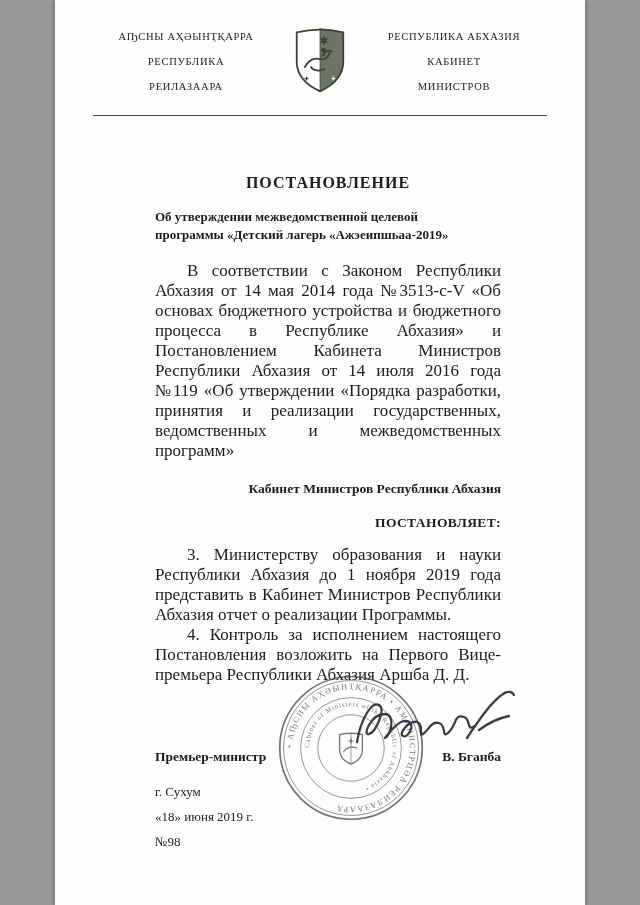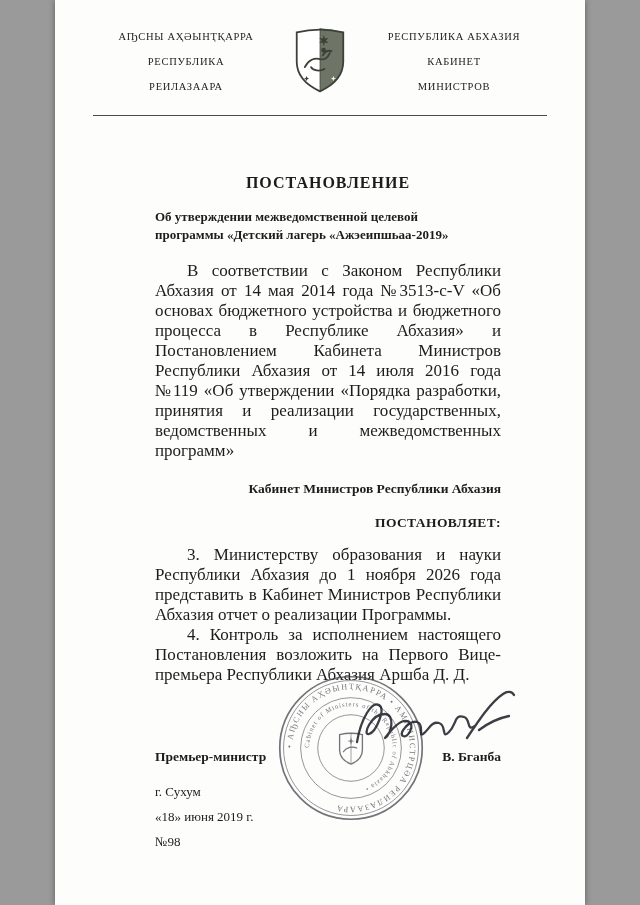--- a/index.html
+++ b/index.html
@@ -150,21 +150,21 @@
       <span>Об утверждении межведомственной целевой</span><br>
       <span>программы «Детский лагерь «Ажэеипшьаа-2019»</span>
     </h2>
 
     <p class="para preamble">В соответствии с Законом Республики Абхазия от 14 мая 2014 года №3513-с-V «Об основах бюджетного устройства и бюджетного процесса в Республике Абхазия» и Постановлением Кабинета Министров Республики Абхазия от 14 июля 2016 года №119 «Об утверждении «Порядка разработки, принятия и реализации государственных, ведомственных и межведомственных программ»</p>
 
     <p class="center-bold authority">Кабинет Министров Республики Абхазия</p>
     <p class="center-bold resolves">ПОСТАНОВЛЯЕТ:</p>
 
     <div class="items">
-      <p class="para">3. Министерству образования и науки Республики Абхазия до 1 ноября 2026 года представить в Кабинет Министров Республики Абхазия отчет о реализации Программы.</p>
+      <p class="para">3. Министерству образования и науки Республики Абхазия до 1 ноября 2019 года представить в Кабинет Министров Республики Абхазия отчет о реализации Программы.</p>
       <p class="para">4. Контроль за исполнением настоящего Постановления возложить на Первого Вице-премьера Республики Абхазия Аршба Д. Д.</p>
     </div>
 
     <div class="sig-row">
       <span>Премьер-министр</span>
       <span>В. Бганба</span>
     </div>
 
     <div class="footer-lines">
       <div>г. Сухум</div>

